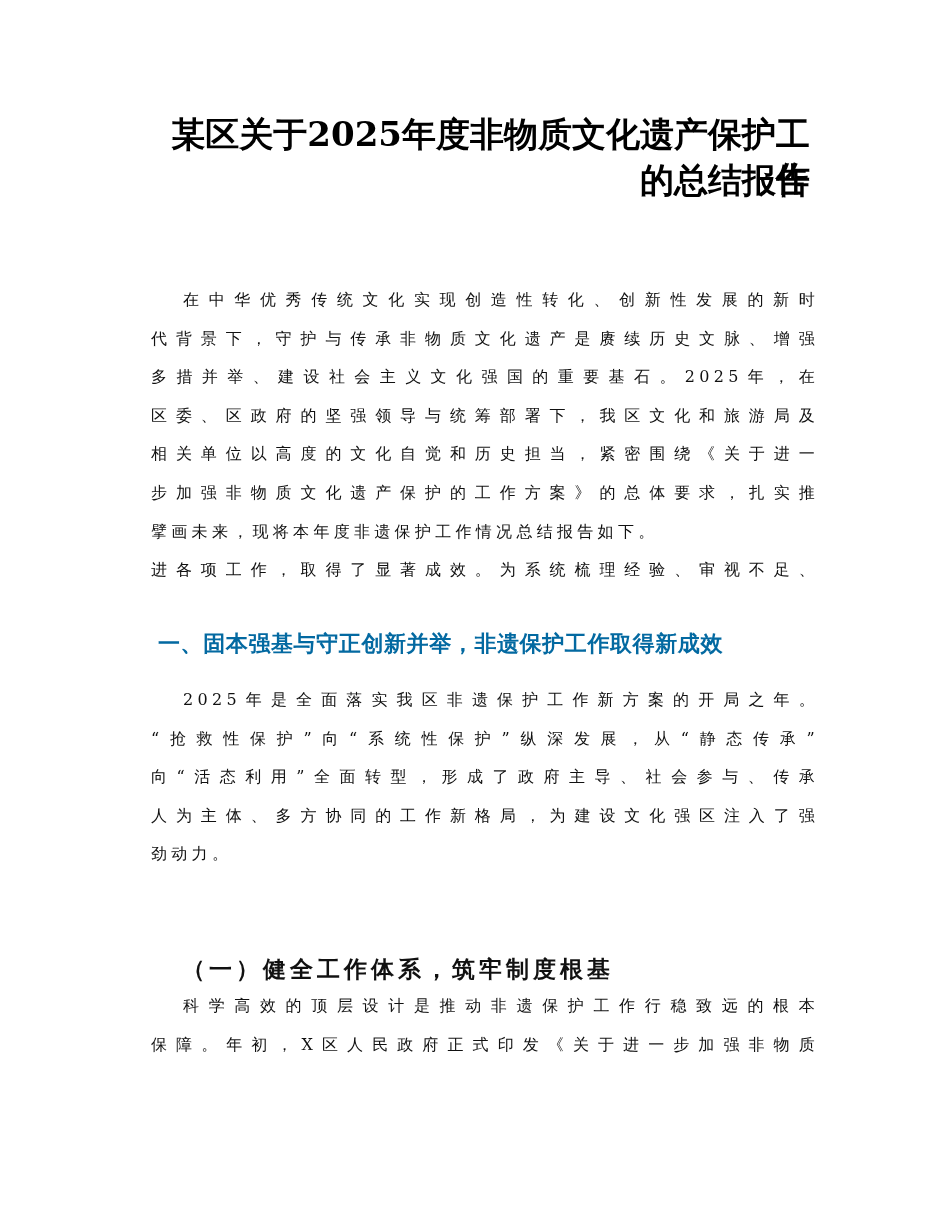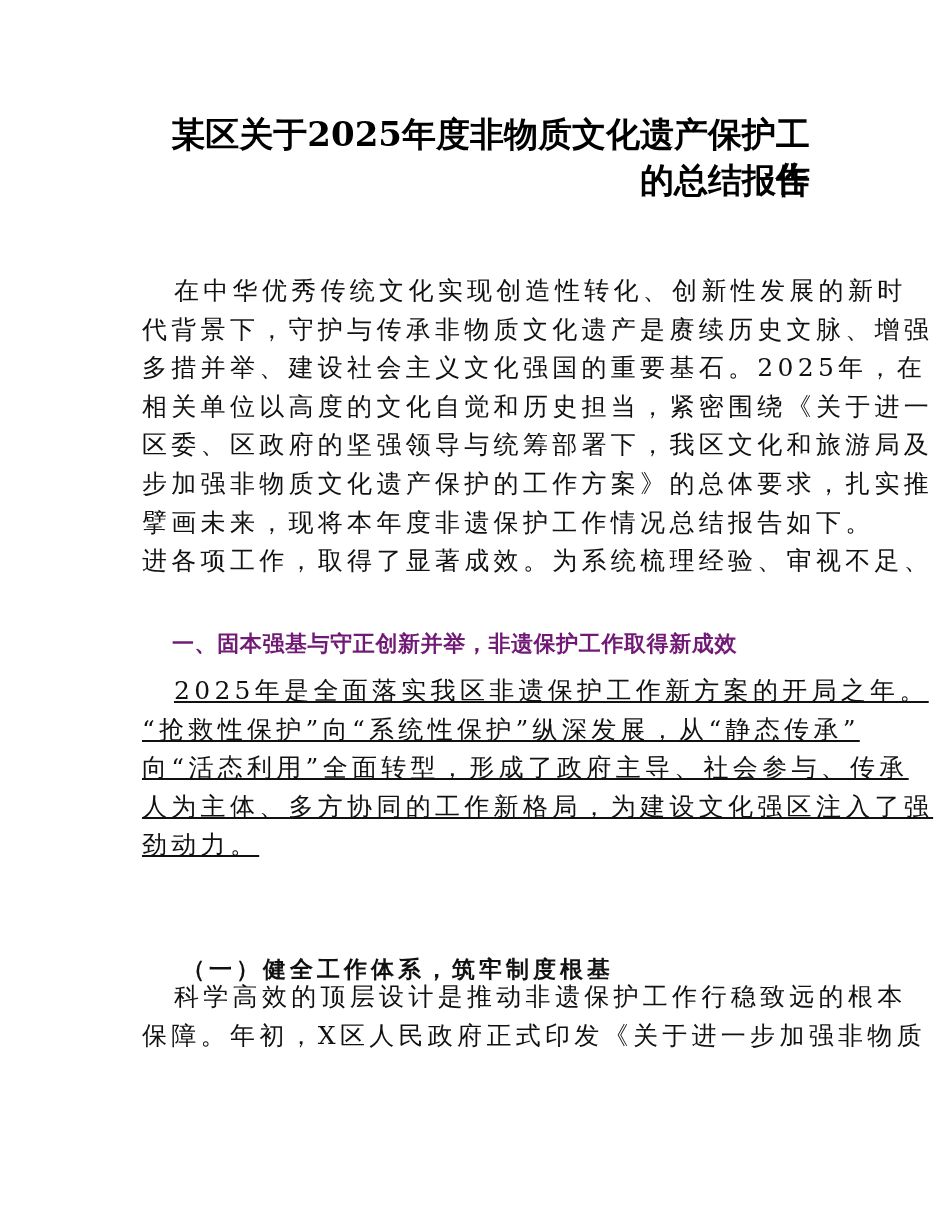--- a/index.html
+++ b/index.html
@@ -33,56 +33,56 @@
       color: #000000;
       margin: 0;
     }
     .title-line1 { top: 112px; }
     .title-line2 { top: 158px; }
     .para {
       position: absolute;
       left: 0;
       width: 668px;
       font-family: "DejaVu Serif", "Liberation Serif", serif;
-      font-size: 25px;
+      font-size: 16px;
       line-height: 38.6px;
       text-align: justify;
       text-align-last: left;
       letter-spacing: 4.3px;
-      margin: 0;
+      margin: 9px;
       color: #111111;
     }
     .line {
       display: block;
       white-space: nowrap;
       text-align-last: justify;
       text-align: justify;
       height: 38.6px;
     }
     .line.last {
       text-align-last: left;
     }
     .indent {
       padding-left: 32px;
     }
     .p1 { top: 272px; }
     .h1 {
       position: absolute;
-      left: 30px;
+      left: 16px;
       top: 626px;
       font-family: "DejaVu Sans", "Liberation Sans", sans-serif;
       font-weight: bold;
       font-size: 22px;
       line-height: 36px;
       letter-spacing: 0.6px;
       margin: 0;
-      color: #701a75;
+      color: #0369a1;
       white-space: nowrap;
     }
-    .p2 { top: 672px; text-decoration: underline; }
+    .p2 { top: 672px; }
     .h2 {
       position: absolute;
       left: 40px;
       top: 950px;
       font-family: "DejaVu Serif", "Liberation Serif", serif;
       font-size: 23px;
       line-height: 38px;
       letter-spacing: 4px;
       margin: 0;
       color: #111111;
@@ -96,22 +96,22 @@
 
 <div class="page">
 
   <h1 class="title title-line1">某区关于2025年度非物质文化遗产保护工作</h1>
   <h1 class="title title-line2">的总结报告</h1>
 
   <div class="para p1">
     <span class="line indent">在中华优秀传统文化实现创造性转化、创新性发展的新时</span>
     <span class="line">代背景下，守护与传承非物质文化遗产是赓续历史文脉、增强</span>
     <span class="line">多措并举、建设社会主义文化强国的重要基石。2025年，在</span>
+    <span class="line">区委、区政府的坚强领导与统筹部署下，我区文化和旅游局及</span>
     <span class="line">相关单位以高度的文化自觉和历史担当，紧密围绕《关于进一</span>
-    <span class="line">区委、区政府的坚强领导与统筹部署下，我区文化和旅游局及</span>
     <span class="line">步加强非物质文化遗产保护的工作方案》的总体要求，扎实推</span>
     <span class="line last">擘画未来，现将本年度非遗保护工作情况总结报告如下。</span>
     <span class="line">进各项工作，取得了显著成效。为系统梳理经验、审视不足、</span>
   </div>
 
   <h2 class="h1">一、固本强基与守正创新并举，非遗保护工作取得新成效</h2>
 
   <div class="para p2">
     <span class="line indent">2025年是全面落实我区非遗保护工作新方案的开局之年。</span>
     <span class="line">“抢救性保护”向“系统性保护”纵深发展，从“静态传承”</span>

